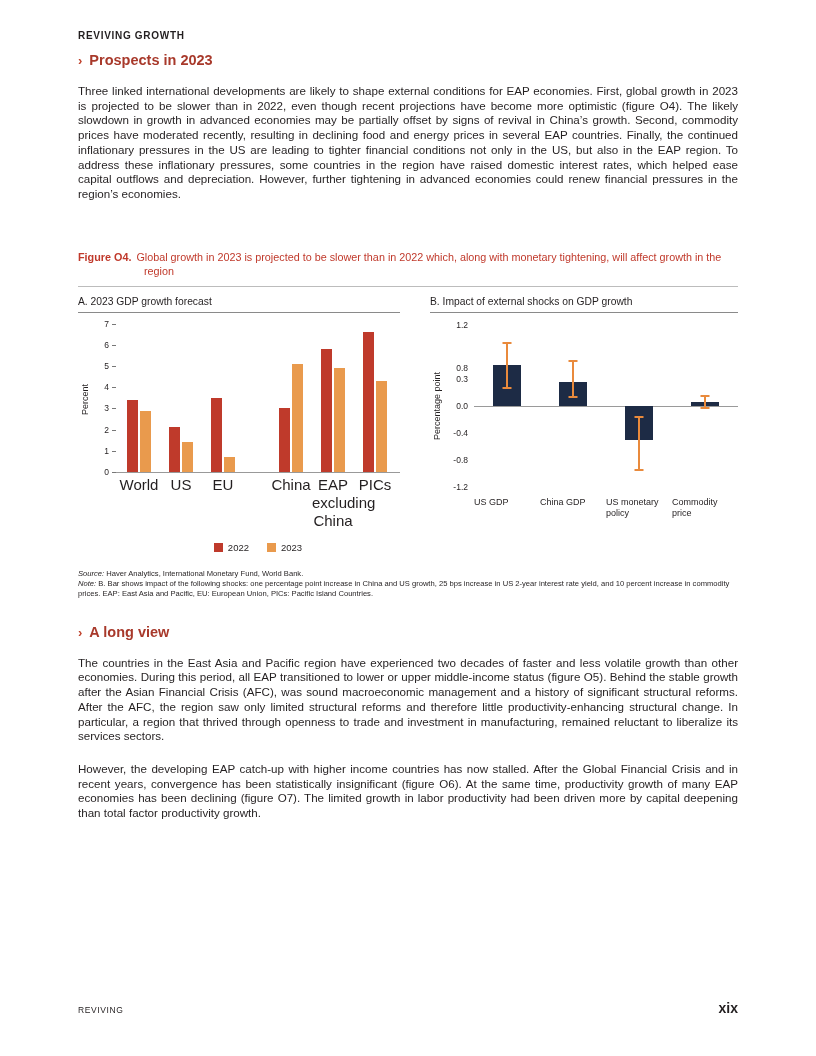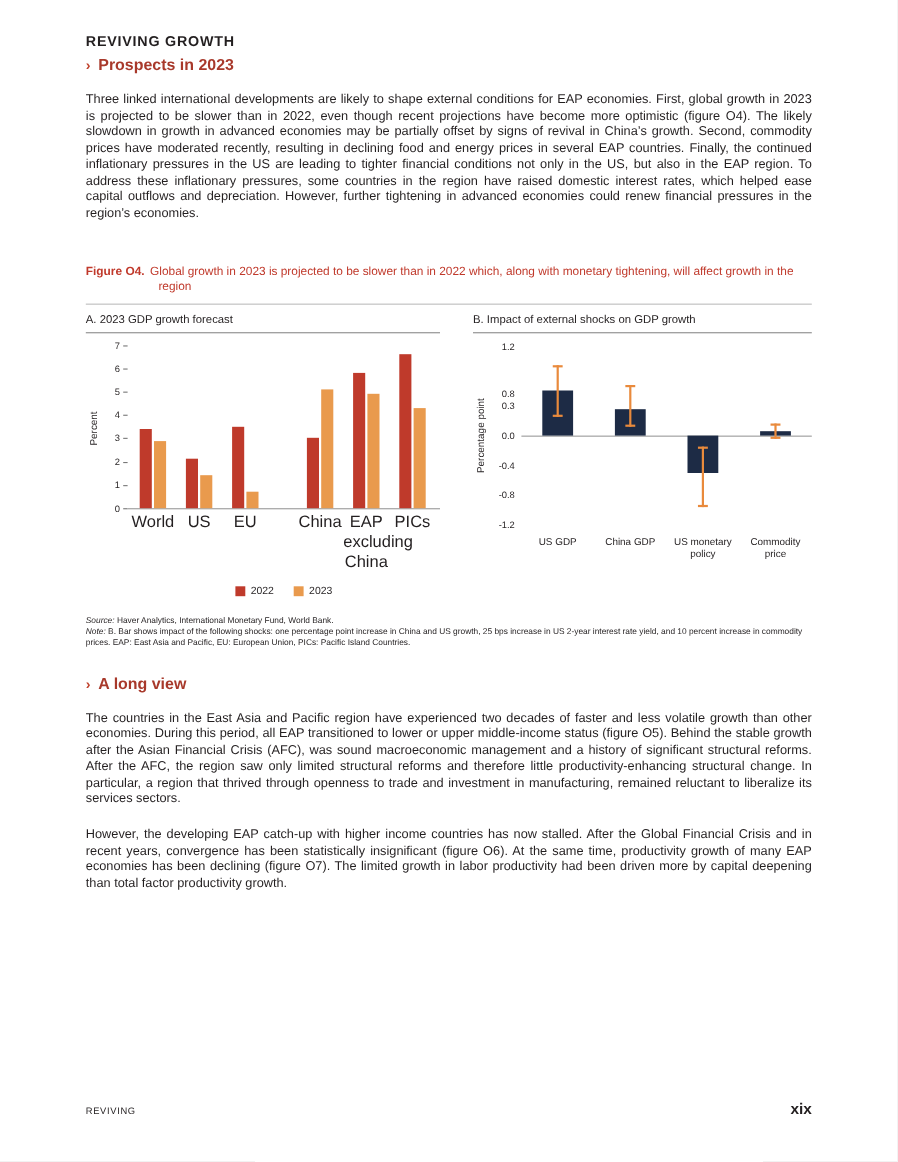--- a/index.html
+++ b/index.html
@@ -1,25 +1,25 @@
 <!DOCTYPE html>
 <html><head>
 <meta charset="utf-8">
 <style>
   *{margin:0;padding:0;box-sizing:border-box}
   html,body{background:#e9e9e9;font-family:"Liberation Sans",sans-serif;}
   .page{position:relative;width:816px;height:1056px;background:#ffffff;overflow:hidden;color:#231f20;margin:0 auto;}
-  .running-head{position:absolute;top:30px;left:78px;font-size:13px;font-weight:bold;letter-spacing:0.7px;color:#231f20;}
+  .running-head{position:absolute;top:30px;left:78px;font-size:10px;font-weight:bold;letter-spacing:0.7px;color:#231f20;}
   .content{position:absolute;top:0;left:78px;width:660px;}
   .sec-head{margin-top:52px;font-size:14.5px;font-weight:bold;color:#a8392b;}
   .sec-head.second{margin-top:24px;}
   .sec-head .marker{font-weight:bold;color:#c0432d;margin-right:7px;font-size:13px;}
   .body-par{margin-top:16px;font-size:11.6px;line-height:1.27;text-align:justify;color:#231f20;}
   .body-par.follow{margin-top:18px;}
-  .fig-caption{margin-top:38px;font-size:10.8px;line-height:1.35;color:#c0392b;padding-left:66px;text-indent:-66px;}
+  .fig-caption{margin-top:48px;font-size:10.8px;line-height:1.35;color:#c0392b;padding-left:66px;text-indent:-66px;}
   .fig-label{font-weight:bold;margin-right:5px;}
   .fig-rule{margin-top:7px;border-top:1px solid #bcbcbc;}
   .panels{display:flex;gap:30px;margin-top:9px;}
   .panel-a{width:322px;flex:0 0 auto;}
   .panel-b{flex:1;}
   .panel-title{font-size:10.3px;color:#231f20;padding-bottom:5px;}
   .panel-rule{border-top:1px solid #8a8a8a;margin-bottom:12px;}
   
   .crow{display:flex;align-items:stretch;}
   .ylab{width:14px;display:flex;align-items:center;justify-content:center;writing-mode:vertical-rl;transform:rotate(180deg);font-size:9px;color:#231f20;}
@@ -46,21 +46,21 @@
   .ytickB{position:absolute;right:6px;font-size:8.5px;color:#231f20;}
   .plotB{flex:1;position:relative;}
   .zeroline{position:absolute;left:0;right:0;height:1px;background:#9a9a9a;}
   .colsB{display:flex;height:100%;}
   .colB{flex:1;position:relative;}
   .barB{position:absolute;left:50%;transform:translateX(-50%);width:28px;}
   .eline{position:absolute;left:50%;transform:translateX(-50%);width:2px;}
   .ecap{position:absolute;left:50%;transform:translateX(-50%);width:9px;height:2px;}
   .lrowB{display:flex;margin-top:10px;}
   .labsB{flex:1;display:flex;}
-  .catB{flex:1;text-align:center;font-size:9px;line-height:1.25;white-space:pre-line;color:#231f20;}
+  .catB{flex:1;font-size:9px;line-height:1.25;white-space:pre-line;color:#231f20;}
   .fig-notes{margin-top:16px;font-size:7.6px;line-height:1.35;color:#231f20;}
   .fig-notes .lab{font-style:italic;}
   .footer{position:absolute;left:78px;right:78px;top:1000px;display:flex;justify-content:space-between;align-items:baseline;}
   .footer-label{font-size:8.5px;letter-spacing:0.6px;color:#231f20;}
   .page-num{font-size:14px;font-weight:bold;color:#231f20;}
 </style>
 </head>
 <body>
 
 <div class="page">

